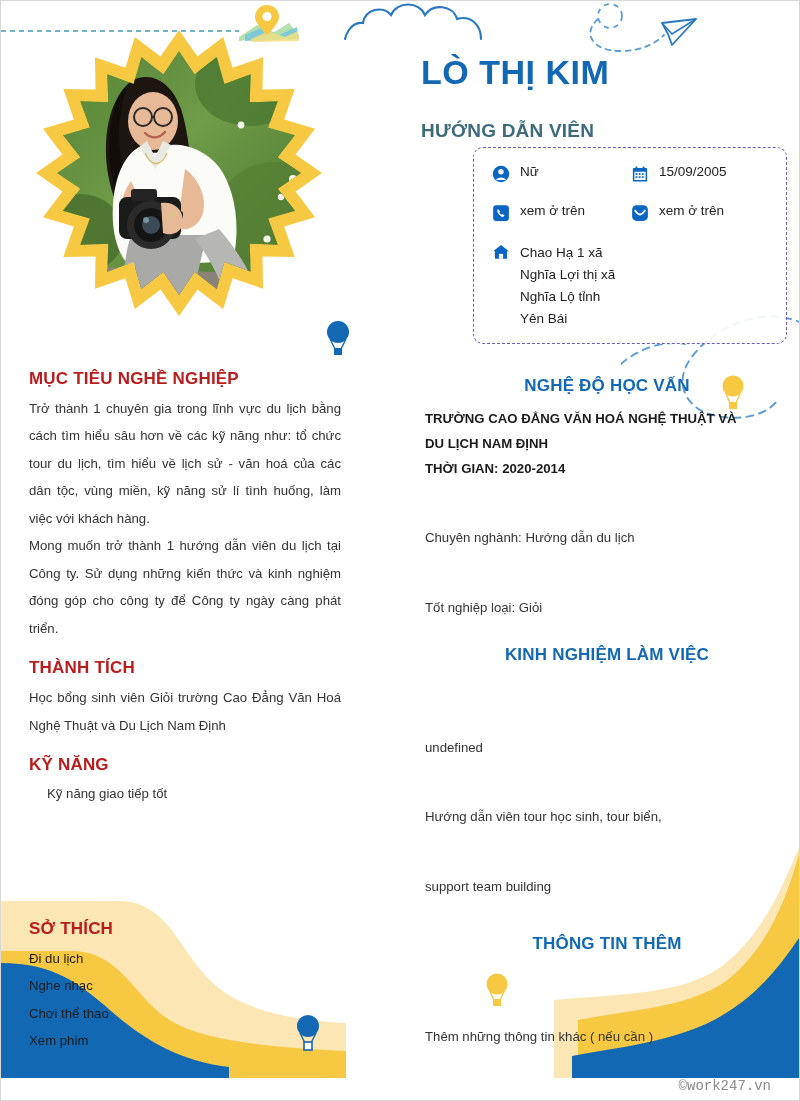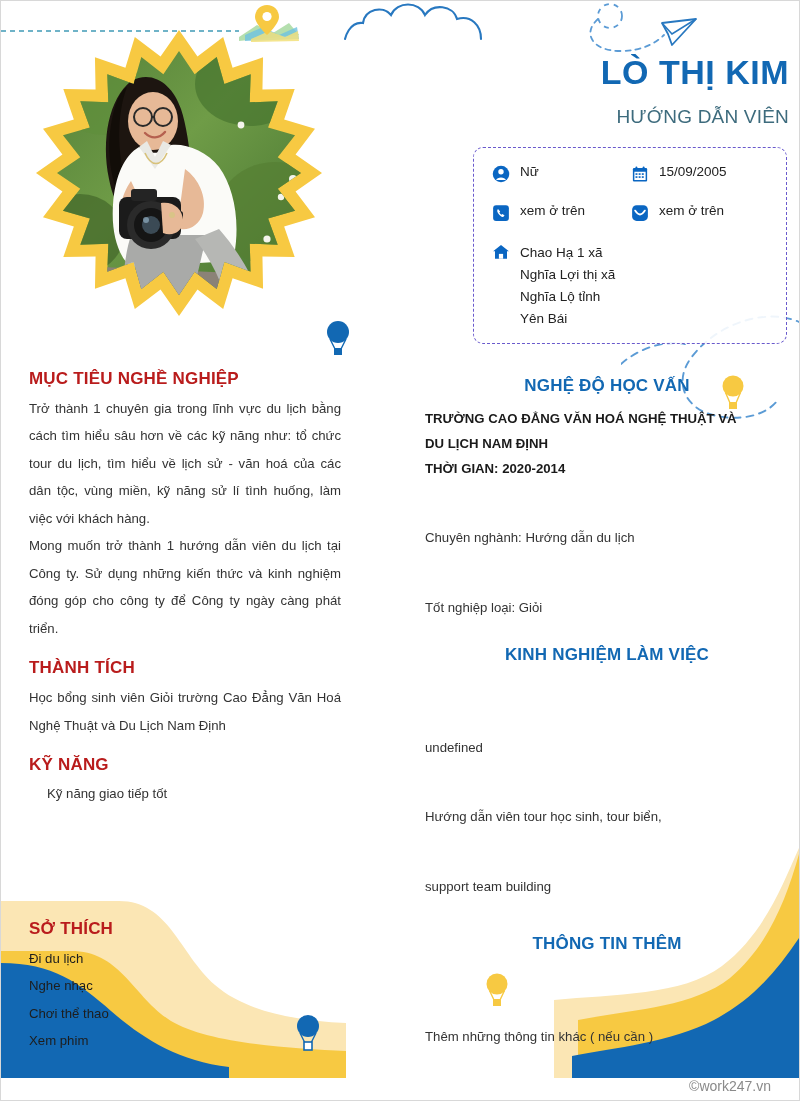--- a/index.html
+++ b/index.html
@@ -45,34 +45,34 @@
     width: 288px; height: 288px;
     z-index: 5;
   }
   .photo-wrap svg { display: block; }
 
   
   .header-right {
     position: absolute;
     left: 420px; top: 52px;
     width: 368px;
-    text-align: right;
+    text-align: left;
     z-index: 6;
   }
   .cv-name {
     font-size: 34px;
     font-weight: bold;
     color: #1268b3;
     letter-spacing: 0.5px;
     line-height: 1.15;
   }
   .cv-role {
-    margin-top: 14px;
+    margin-top: 28px;
     font-size: 19px;
-    font-weight: normal;
+    font-weight: bold;
     color: #3d6b7d;
     letter-spacing: 0.2px;
   }
 
   
   .contact-box {
     position: absolute;
     left: 472px; top: 146px;
     width: 314px;
     padding: 16px 16px 14px 18px;
@@ -167,21 +167,21 @@
   .hobby-item {
     font-size: 13.2px;
     color: #1d1d1d;
     line-height: 2.08;
   }
 
   
   .footer {
     position: absolute;
     right: 28px; bottom: 6px;
-    font-family: Liberation Sans, sans-serif;
+    font-family: Liberation Mono, monospace;
     font-size: 14px;
     color: #8a8a8a;
     z-index: 9;
   }
 </style>
 </head>
 <body>
 
 <div id="cv">
 

